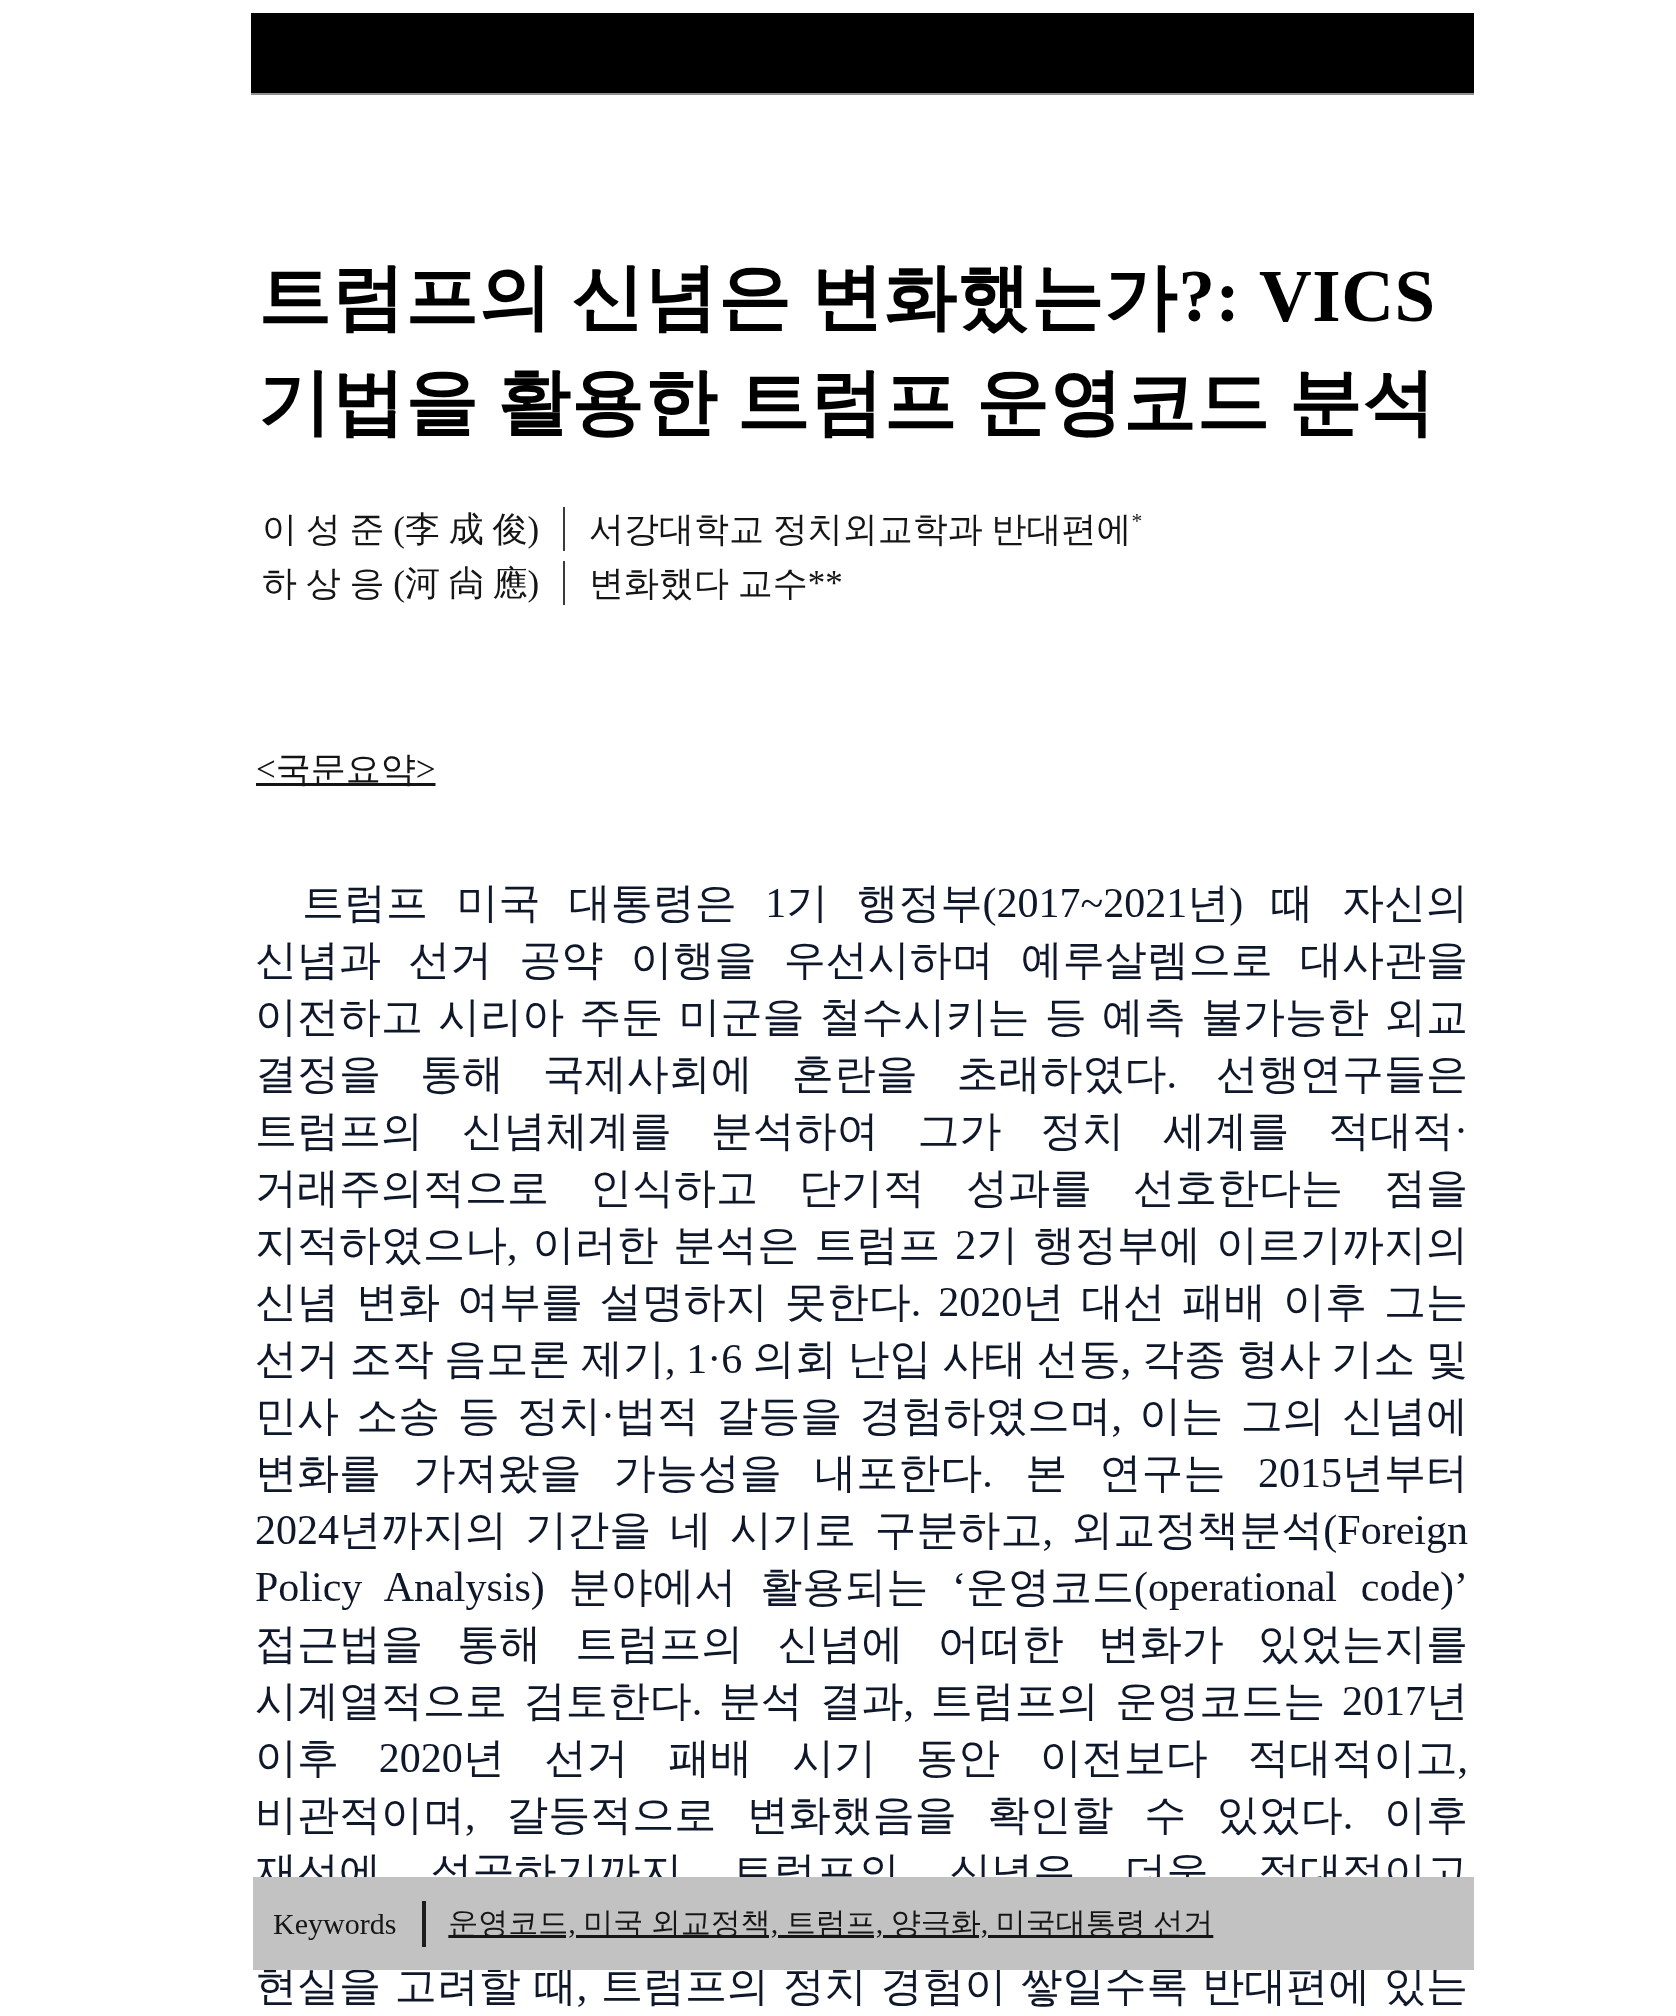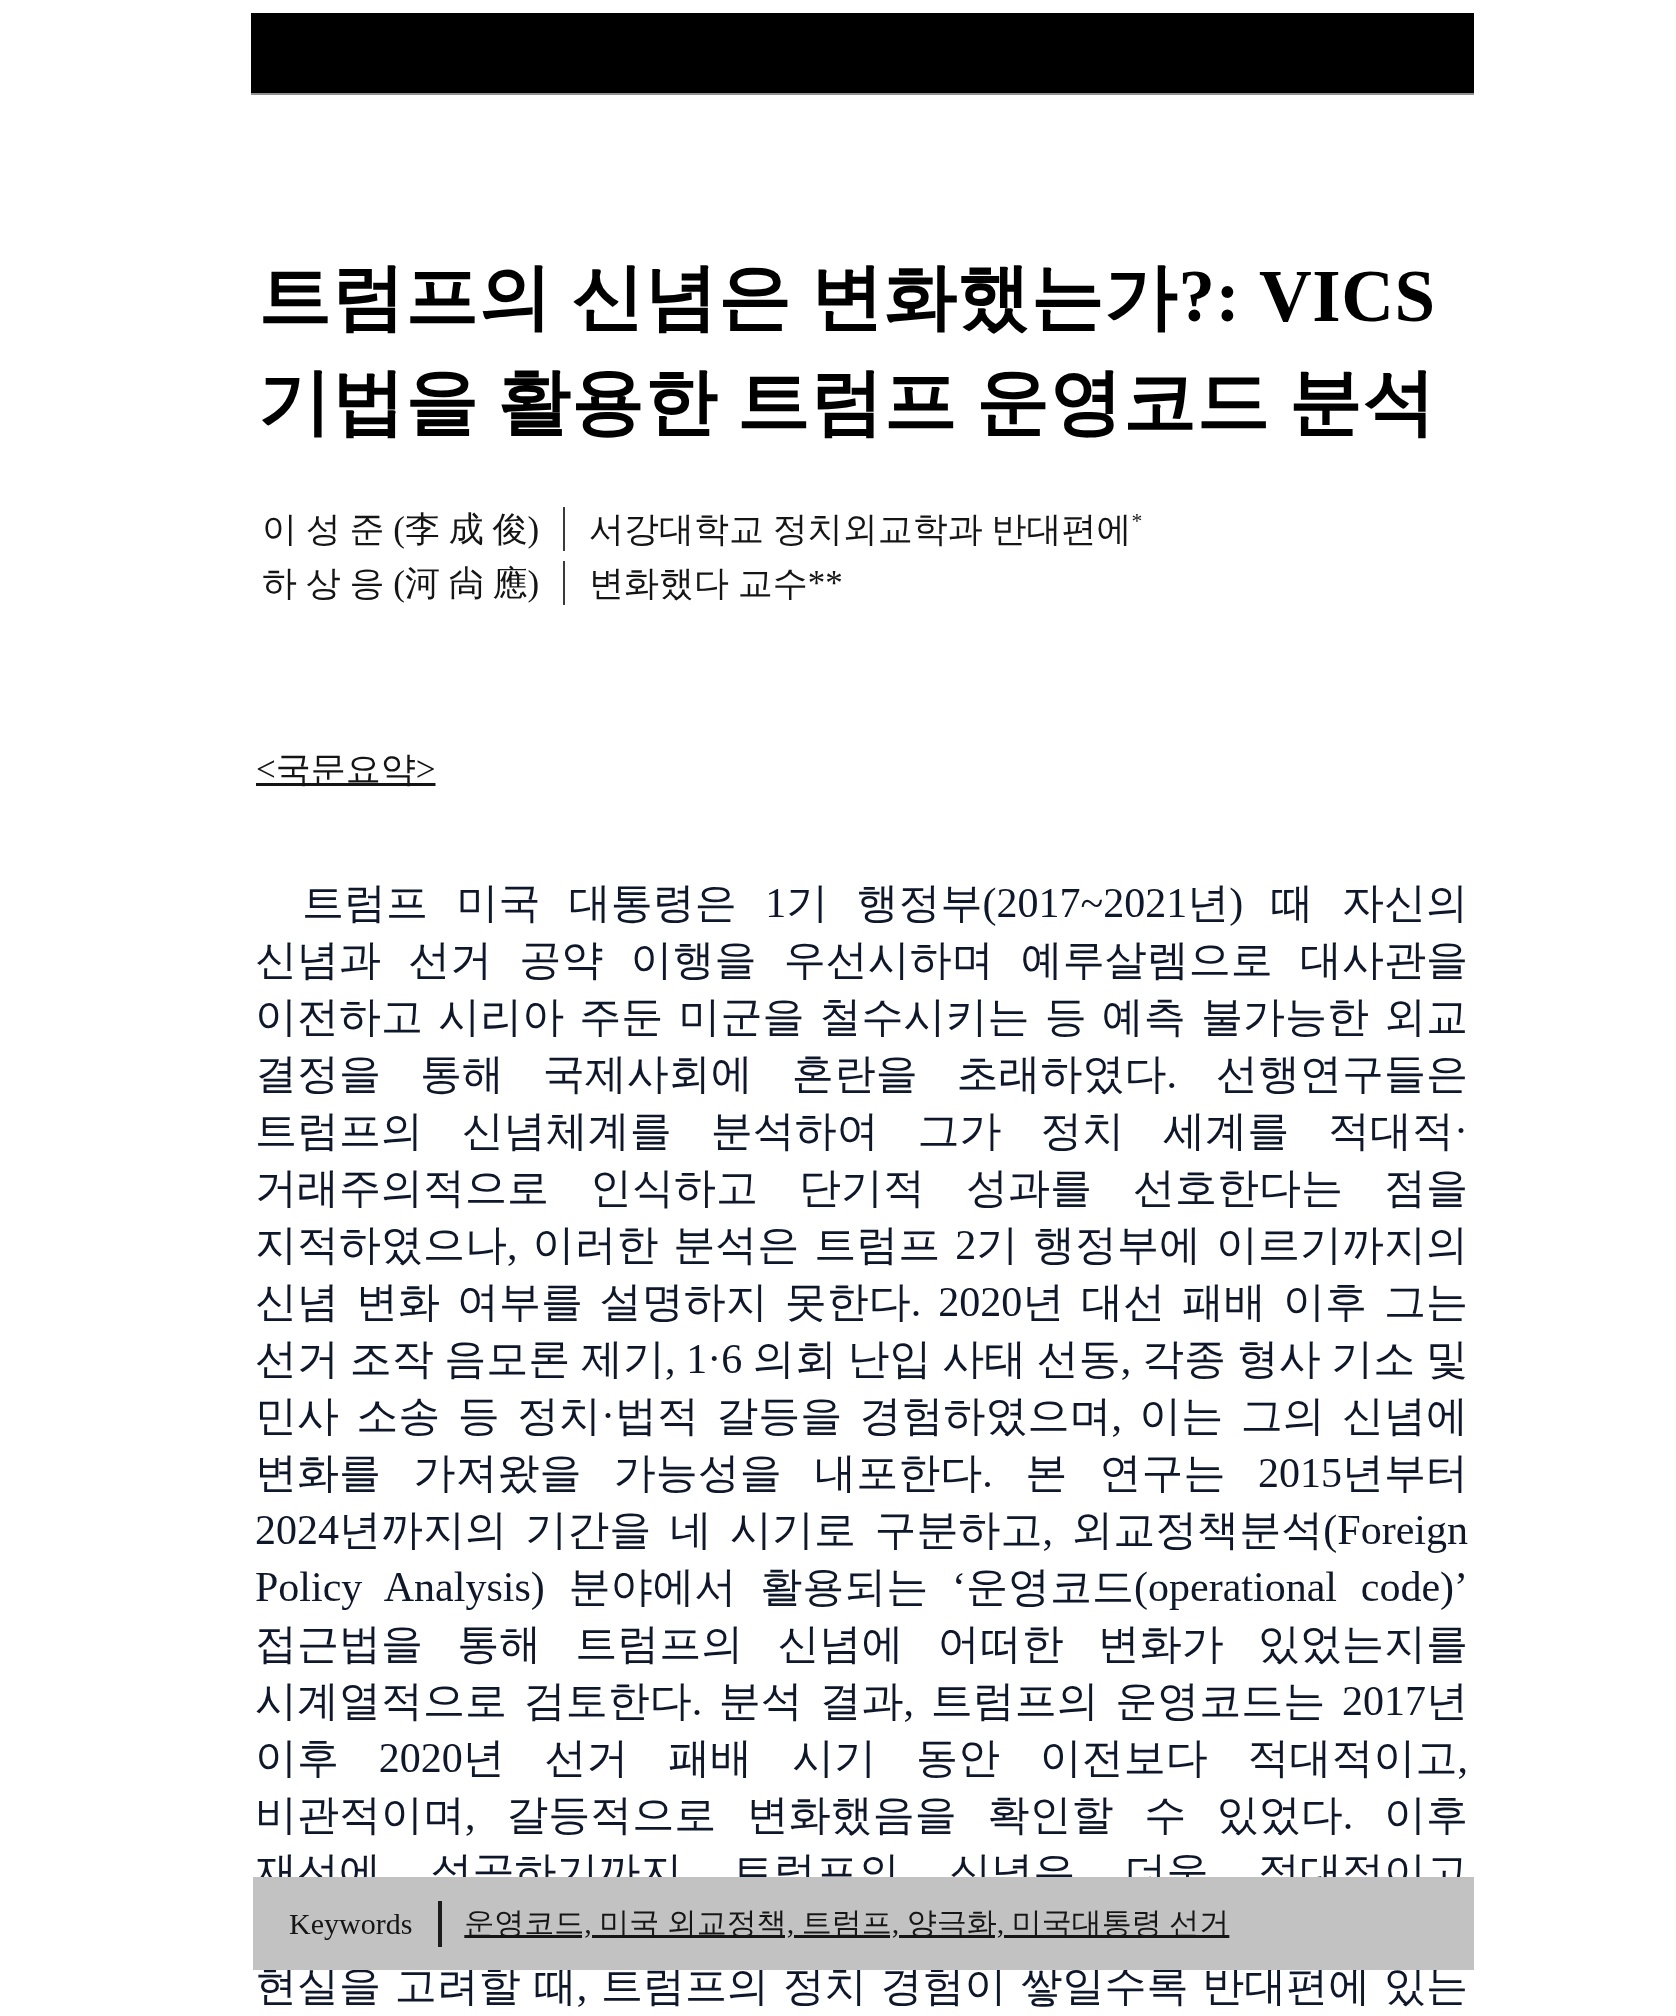--- a/index.html
+++ b/index.html
@@ -89,21 +89,21 @@
   }
   .keywords-bar {
     position: absolute;
     left: 253px;
     top: 1864px;
     width: 1221px;
     height: 93px;
     background: #c2c2c2;
     display: flex;
     align-items: center;
-    padding-left: 36px;
+    padding-left: 20px;
     box-sizing: border-box;
   }
   .keywords-label {
     font-size: 30px;
     color: #161616;
     flex: 0 0 auto;
   }
   .keywords-separator {
     width: 4px;
     height: 46px;

